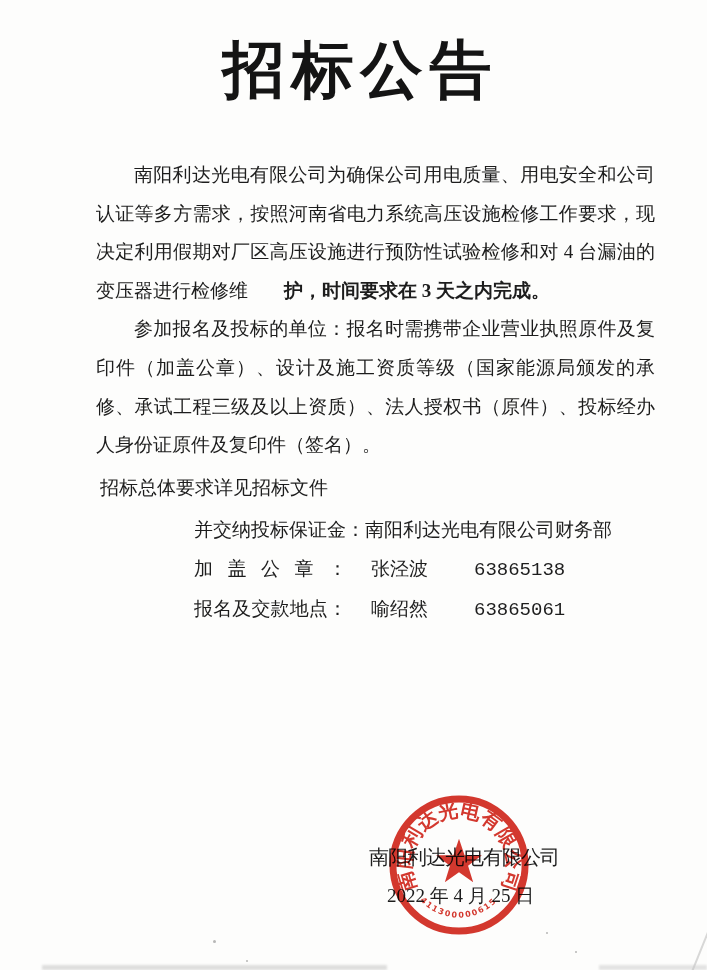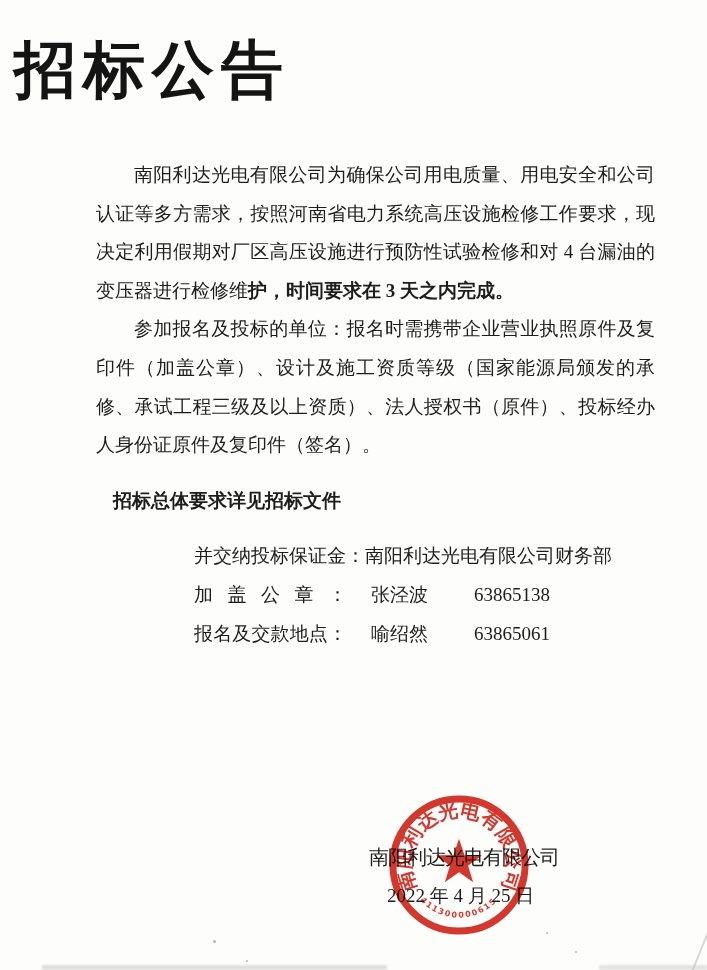--- a/index.html
+++ b/index.html
@@ -8,56 +8,56 @@
     width: 707px;
     height: 970px;
     background: #fdfdfc;
     overflow: hidden;
     font-family: "Liberation Serif", "DejaVu Serif", serif;
     color: #1d1d1d;
   }
   .doc-title {
     margin: 0;
     padding: 24px 0 0 14px;
-    text-align: left;
+    text-align: center;
     font-size: 62px;
     font-weight: 700;
     letter-spacing: 7px;
     line-height: 92px;
     color: #141414;
   }
   .doc-body {
     margin-top: 40px;
     padding: 0 52px 0 96px;
     font-size: 19px;
     line-height: 38.6px;
   }
   .para {
     margin: 0;
     text-align: justify;
     text-indent: 38px;
   }
   .bold-line {
-    margin: 17px;
-    font-weight: 700;
+    margin: 4px;
+    font-weight: 400;
     white-space: nowrap;
   }
-  .emphasis { font-weight: 700; }
+  .emphasis { font-weight: 700; margin-left: 36px; }
   .contact-row {
     padding-left: 98px;
     white-space: nowrap;
   }
   .contact-label {
     display: inline-block;
     width: 153px;
     text-align: justify;
     text-align-last: justify;
   }
   .contact-name  { display: inline-block; margin-left: 24px; font-family: Liberation Serif, serif; }
-  .contact-phone { display: inline-block; margin-left: 46px; font-family: Liberation Serif, serif; }
+  .contact-phone { display: inline-block; margin-left: 46px; font-family: Liberation Mono, monospace; }
   .signature-company {
     position: absolute;
     left: 369px; top: 844px;
     font-size: 20px;
     letter-spacing: -1px;
     z-index: 2;
   }
   .signature-date {
     position: absolute;
     left: 387px; top: 883px;

